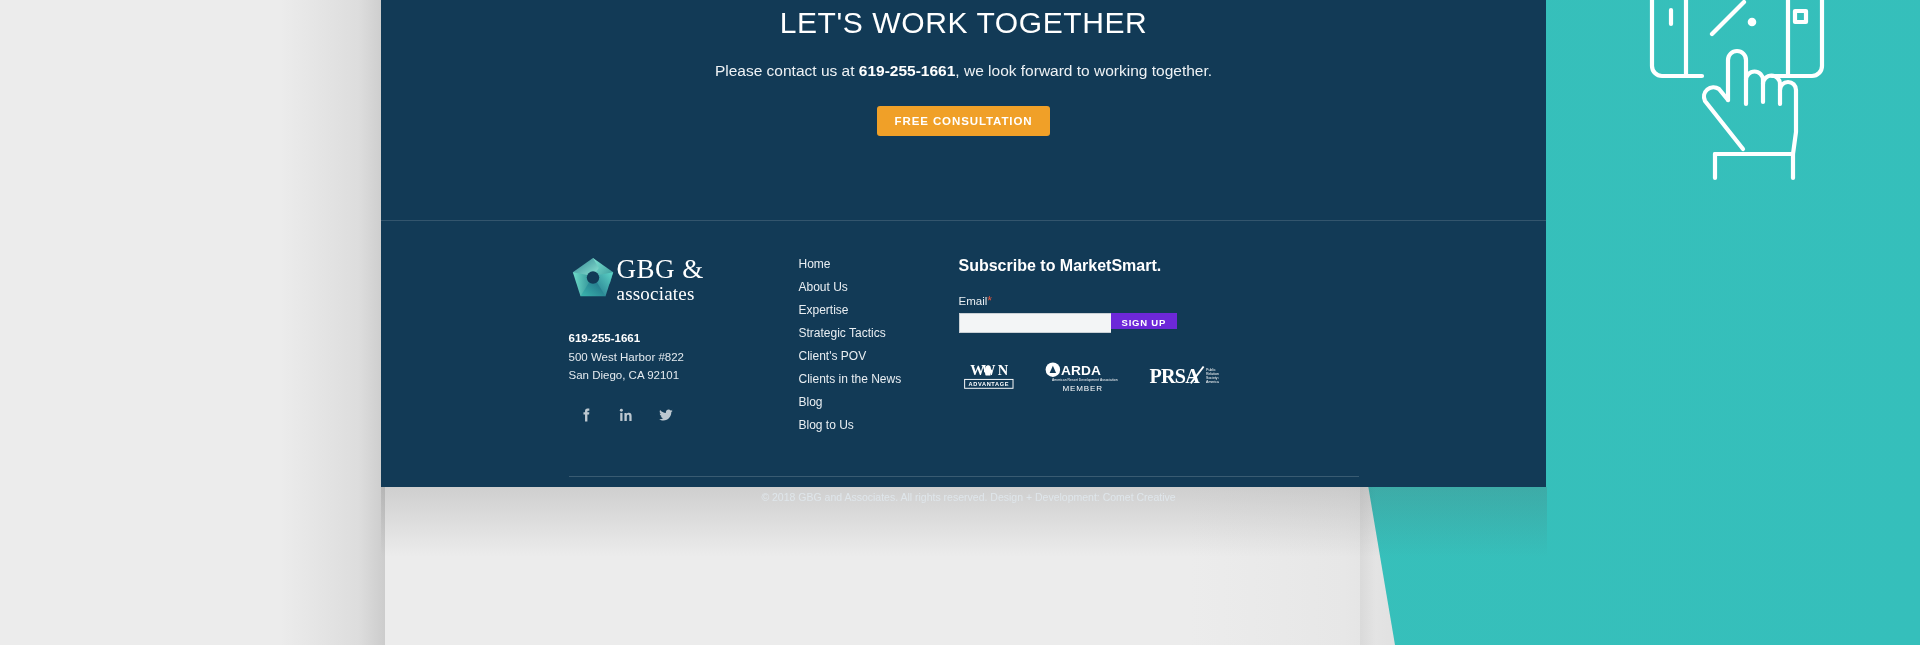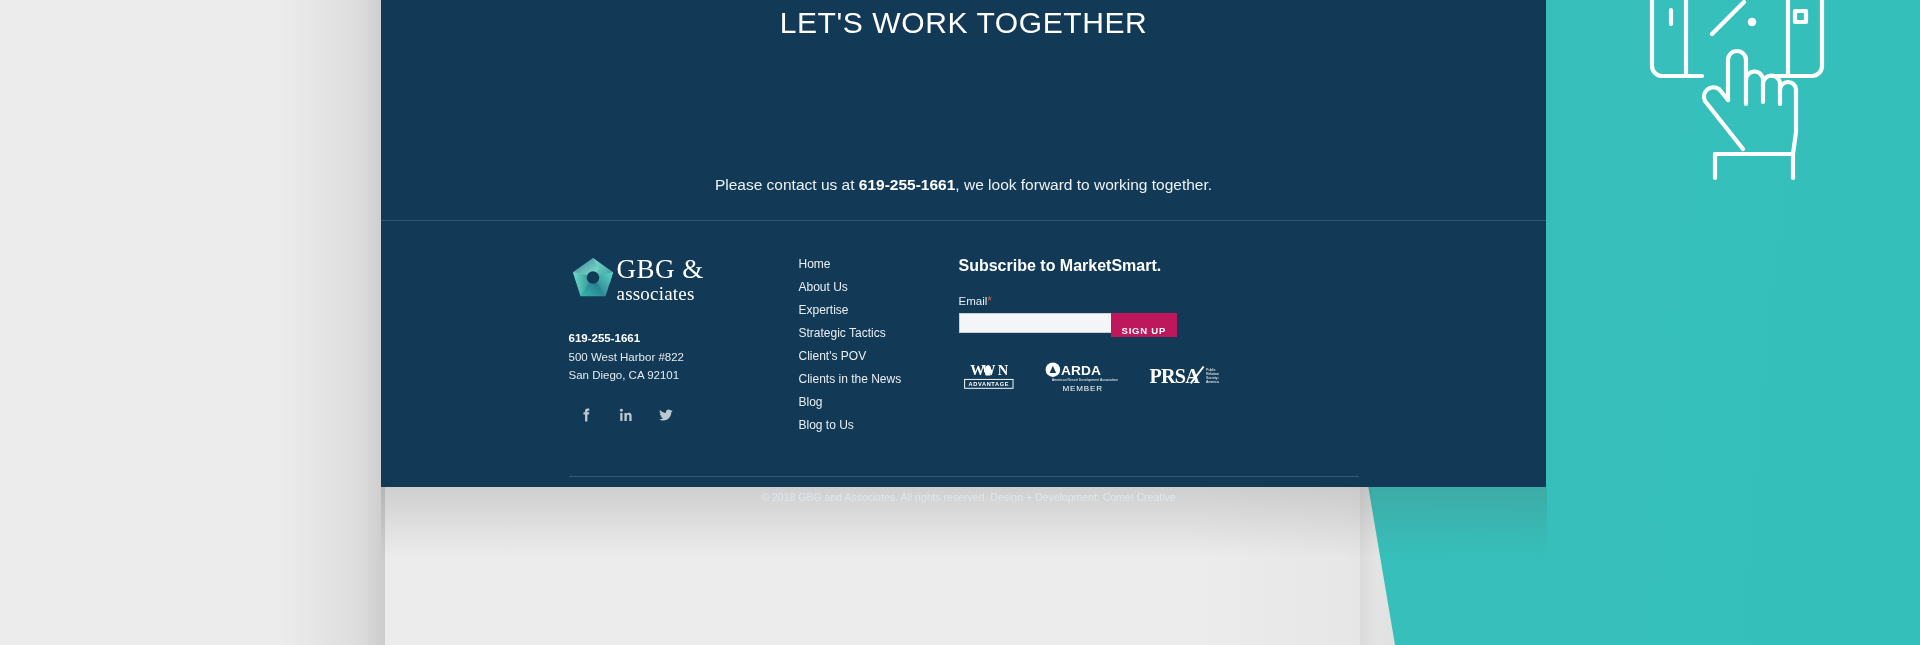--- a/index.html
+++ b/index.html
@@ -53,21 +53,21 @@
     position: absolute;
     left: 381px; top: 0;
     width: 1165px; height: 487px;
     background: #123A56;
     color: #fff;
   }
   
   .cta {
     height: 220px;
     display: flex; flex-direction: column;
-    align-items: center; justify-content: space-between;
+    align-items: center; justify-content: flex-start;
     padding-top: 6px;
   }
   .cta h2 {
     font-size: 30px;
     font-weight: 400;
     letter-spacing: 0.6px;
     color: #ffffff;
     margin-bottom: 22px;
   }
   .cta p {
@@ -153,27 +153,27 @@
     border: 1px solid #c9d0d5;
     border-right: none;
     outline: none;
     font-size: 11px;
     padding: 0 5px;
     font-family: "Liberation Sans", sans-serif;
     color: #123A56;
   }
   .btn-signup {
     height: 16px;
-    background: #be185d;
+    background: #6d28d9;
     color: #ffffff;
     border: none;
     font-size: 9.5px;
     font-weight: 700;
     letter-spacing: 0.8px;
-    padding: 12px 11px;
+    padding: 4px 11px;
     cursor: pointer;
     font-family: "Liberation Sans", sans-serif;
   }
   .partners {
     margin-top: 27px;
     display: flex;
     align-items: center;
     gap: 26px;
   }
   .partner { height: 34px; }
@@ -223,20 +223,21 @@
   </svg>
 
   <div class="panel-shadow"></div>
   <div class="panel-shadow-bottom"></div>
 
   <div class="panel">
 
     <div class="cta">
       <h2>LET'S WORK TOGETHER</h2>
       <p><span>Please contact us at </span><b>619-255-1661</b><span>, we look forward to working together.</span></p>
+      <button class="btn-free">FREE CONSULTATION</button>
     </div>
 
     <div class="divider-line"></div>
 
     <div class="footer">
       <div class="footer-inner">
 
         <div class="col-brand">
           <div class="logo-row">
             <svg class="logo-mark" viewBox="0 0 100 100">

